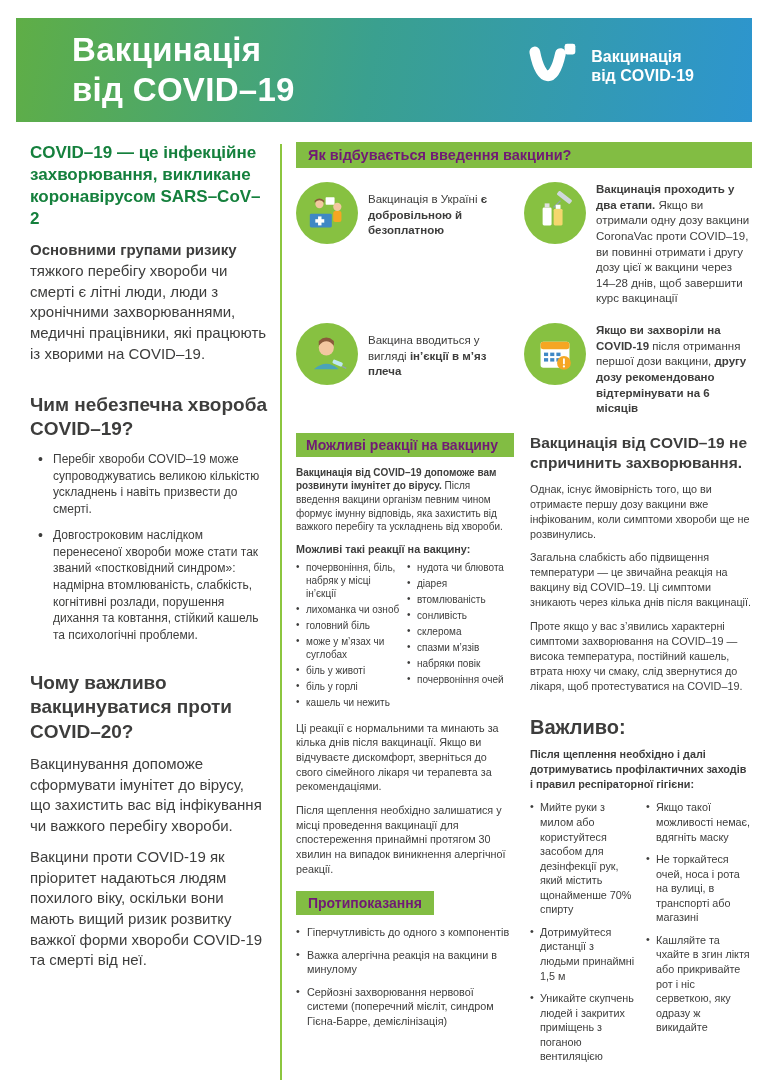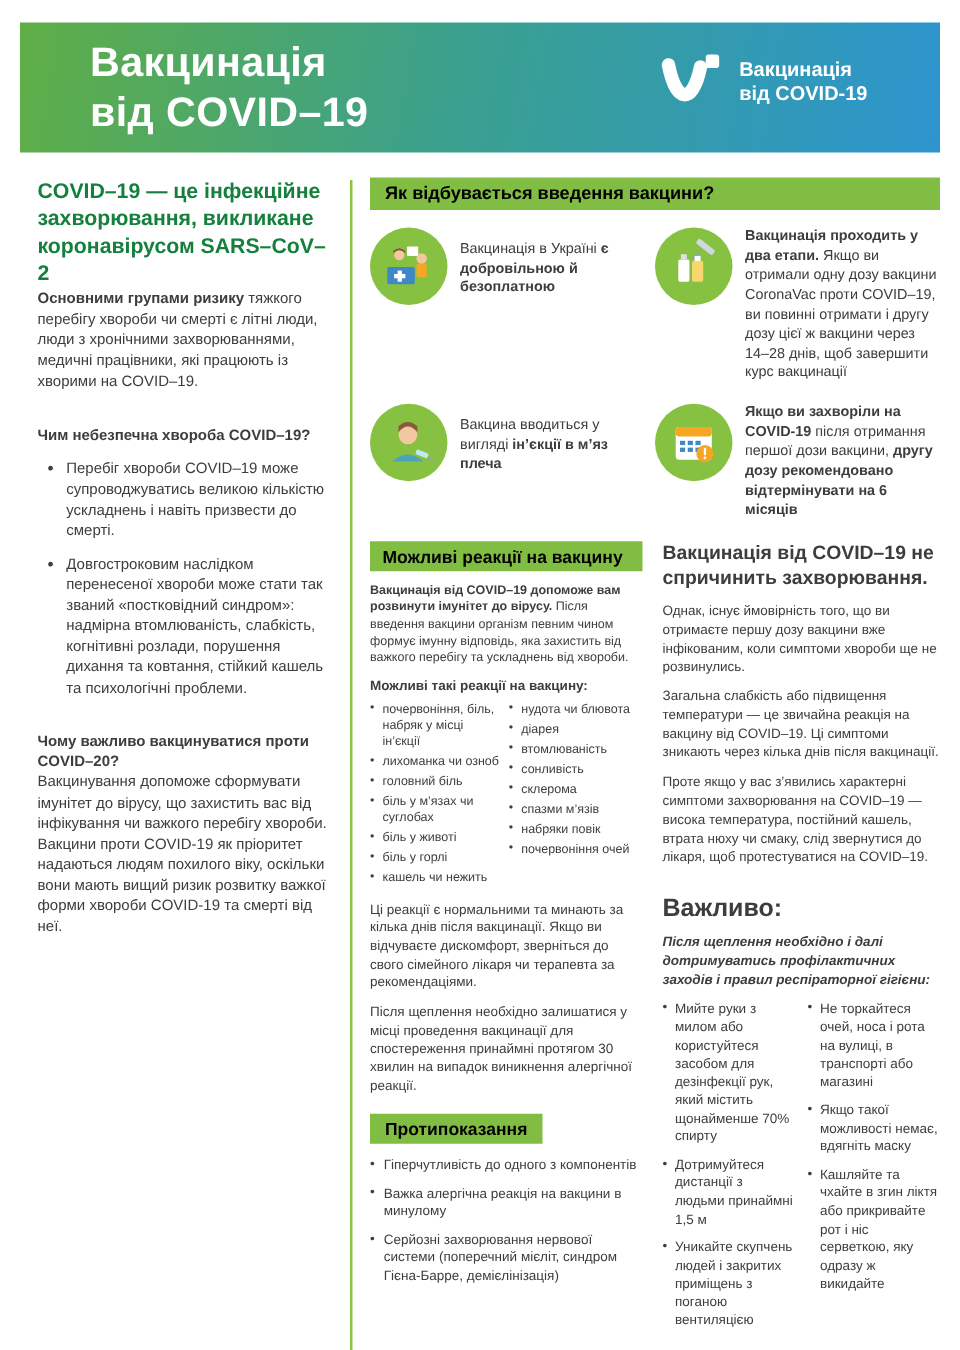--- a/index.html
+++ b/index.html
@@ -13,27 +13,27 @@
   .hero-logo { position:absolute; right:58px; top:24px; display:flex; align-items:center; gap:12px; color:#fff; }
   .hero-logo-text { font-weight:bold; font-size:16px; line-height:1.2; }
 
   
   .columns { margin:20px 16px 0 30px; display:flex; }
   .col-left { width:238px; flex:none; }
   .vdivider { width:2px; background:#8cc63f; margin:2px 0 6px 12px; }
   .col-main { flex:1; margin-left:14px; }
 
   .col-left h1 { font-size:17px; line-height:1.3; color:#15803d; }
-  .col-left p { font-size:12px; line-height:1.38; }
-  .col-left h2 { font-size:12px; line-height:1.28; margin-top:28px; }
+  .col-left p { font-size:15px; line-height:1.38; margin-top:10px; }
+  .col-left h2 { font-size:19px; line-height:1.28; margin-top:28px; }
   ul.dots { list-style:none; margin-top:10px; }
   ul.dots li { font-size:12px; line-height:1.38; padding-left:15px; position:relative; margin:0 0 10px 8px; }
   ul.dots li::before { content:"•"; position:absolute; left:0; top:-1px; font-size:14px; }
 
-  .banner { background:#82bd43; color:#000000; font-weight:bold; }
+  .banner { background:#82bd43; color:#701a75; font-weight:bold; }
   .how-banner { font-size:14.5px; padding:5px 12px; }
 
   .how-grid { margin-top:14px; display:grid; grid-template-columns:212px 1fr; gap:16px 16px; }
   .how-item { display:flex; gap:10px; align-items:flex-start; }
   .circle-icon { width:62px; height:62px; border-radius:50%; background:#87c141; flex:none;
                  display:flex; align-items:center; justify-content:center; overflow:hidden; }
   .how-item .txt { font-size:11.5px; line-height:1.36; }
   .how-item.center .txt { margin-top:10px; }
 
   .two-col { margin-top:16px; display:flex; gap:16px; }
@@ -50,21 +50,21 @@
   .rx-note { font-size:10.8px; line-height:1.36; margin-top:9px; }
 
   .contra-banner { font-size:14px; padding:4px 12px; display:inline-block; margin-top:15px; }
   ul.contra { list-style:none; margin-top:10px; }
   ul.contra li { font-size:10.8px; line-height:1.34; padding-left:11px; position:relative; margin-bottom:8px; }
   ul.contra li::before { content:"•"; position:absolute; left:0; top:-1px; }
 
   .nd-heading { font-size:15.5px; line-height:1.32; }
   .col-b p { font-size:10.8px; line-height:1.4; margin-top:8px; }
   .imp-title { font-size:20px; margin-top:22px; }
-  .imp-lead { font-weight:bold;font-style:italic; }
+  .imp-lead { font-weight:bold; }
   .imp-cols { display:flex; gap:10px; margin-top:8px; }
   .imp-cols ul { list-style:none; width:50%; }
   .imp-cols li { font-size:10.8px; line-height:1.35; padding-left:10px; position:relative; margin-bottom:8px; }
   .imp-cols li::before { content:"•"; position:absolute; left:0; top:-1px; }
   .contra-right { margin-top:20px; }
 </style>
 </head>
 <body>
 
 <svg width="0" height="0" style="position:absolute">
@@ -212,21 +212,21 @@
 
         <div class="col-a">
           <div class="banner rx-banner"><span>Можливі реакції на вакцину</span></div>
           <p class="rx-intro"><b>Вакцинація від COVID–19 допоможе вам розвинути імунітет до вірусу.</b><span> Після введення вакцини організм певним чином формує імунну відповідь, яка захистить від важкого перебігу та ускладнень від хвороби.</span></p>
           <div class="rx-subhead">Можливі такі реакції на вакцину:</div>
           <div class="rx-cols">
             <ul>
               <li>почервоніння, біль, набряк у місці ін’єкції</li>
               <li>лихоманка чи озноб</li>
               <li>головний біль</li>
-              <li>біль у м’язах чи суглобах</li>
+              <li>може у м’язах чи суглобах</li>
               <li>біль у животі</li>
               <li>біль у горлі</li>
               <li>кашель чи нежить</li>
             </ul>
             <ul>
               <li>нудота чи блювота</li>
               <li>діарея</li>
               <li>втомлюваність</li>
               <li>сонливість</li>
               <li>склерома</li>
@@ -253,22 +253,22 @@
           <p>Проте якщо у вас з’явились характерні симптоми захворювання на COVID–19 — висока температура, постійний кашель, втрата нюху чи смаку, слід звернутися до лікаря, щоб протестуватися на COVID–19.</p>
           <h3 class="imp-title">Важливо:</h3>
           <p class="imp-lead">Після щеплення необхідно і далі дотримуватись профілактичних заходів і правил респіраторної гігієни:</p>
           <div class="imp-cols">
             <ul>
               <li>Мийте руки з милом або користуйтеся засобом для дезінфекції рук, який містить щонайменше 70% спирту</li>
               <li>Дотримуйтеся дистанції з людьми принаймні 1,5 м</li>
               <li>Уникайте скупчень людей і закритих приміщень з поганою вентиляцією</li>
             </ul>
             <ul>
+              <li>Якщо такої можливості немає, вдягніть маску</li>
               <li>Не торкайтеся очей, носа і рота на вулиці, в транспорті або магазині</li>
-              <li>Якщо такої можливості немає, вдягніть маску</li>
               <li>Кашляйте та чхайте в згин ліктя або прикривайте рот і ніс серветкою, яку одразу ж викидайте</li>
             </ul>
           </div>
           <div class="contra-right">
             <ul class="contra">
               <li>Температура тіла вище 38,5°С</li>
 
             </ul>
 
           </div>

